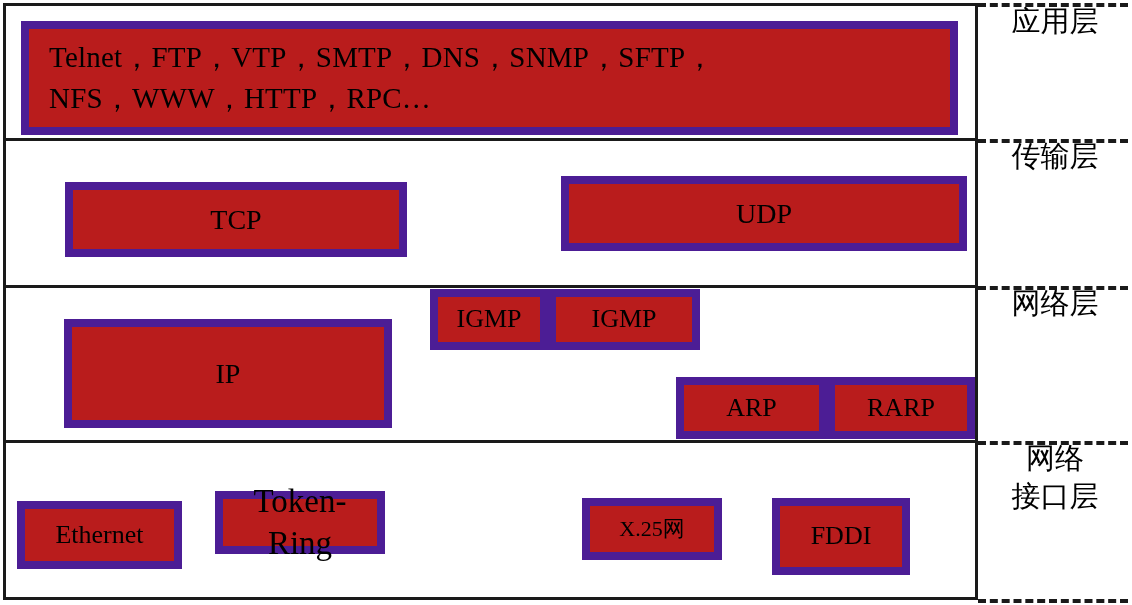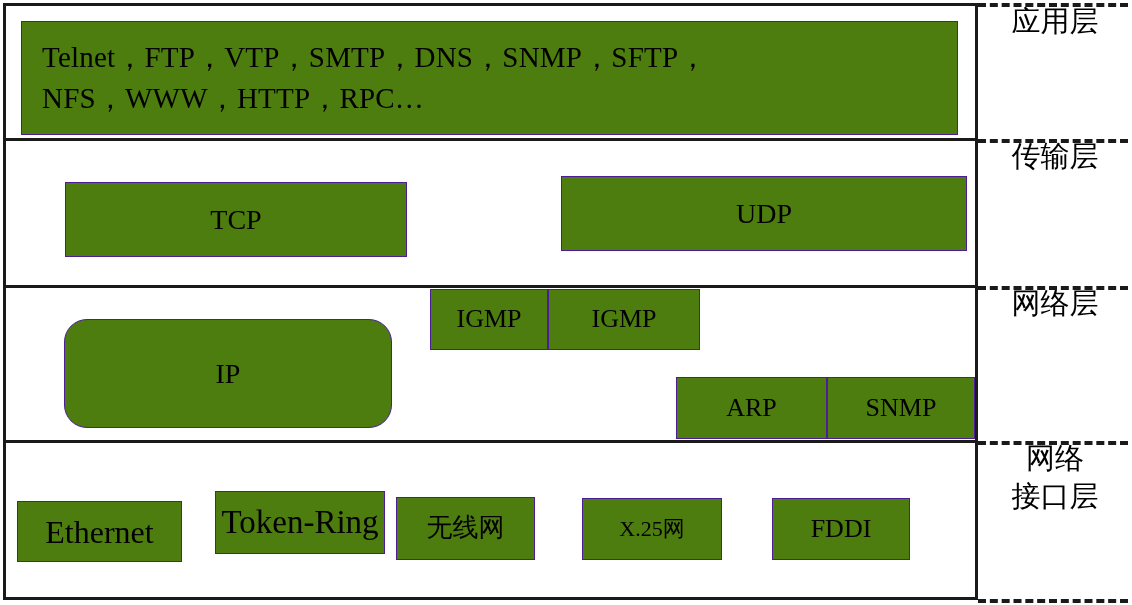--- a/index.html
+++ b/index.html
@@ -42,23 +42,23 @@
     position: absolute;
     left: 978px;
     width: 150px;
     height: 0;
     border-top: 4px dashed #1a1a1a;
   }
 
   
   .box {
     position: absolute;
-    border: 1px solid #4c1d95;
+    border: 8px solid #4c1d95;
     box-sizing: border-box;
-    background: #4d7c0f;
+    background: #b91c1c;
     display: flex;
     align-items: center;
     justify-content: center;
     text-align: center;
   }
   .box .lbl {
     display: block;
     line-height: 1.25;
   }
 
@@ -77,32 +77,32 @@
     font-size: 29px;
     line-height: 1.42;
     letter-spacing: 0.2px;
   }
 
   
   .tcp-box  { left: 65px;  top: 182px; width: 342px; height: 75px; font-size: 28px; }
   .udp-box  { left: 561px; top: 176px; width: 406px; height: 75px; font-size: 28px; justify-content: center; }
 
   
-  .ip-box    { left: 64px;  top: 319px; width: 328px; height: 109px; font-size: 28px; border-radius: 23px; }
+  .ip-box    { left: 64px;  top: 319px; width: 328px; height: 109px; font-size: 28px; }
   .igmp1-box { left: 430px; top: 289px; width: 118px; height: 61px;  font-size: 26px; }
   .igmp2-box { left: 548px; top: 289px; width: 152px; height: 61px;  font-size: 26px; }
   .arp-box   { left: 676px; top: 377px; width: 151px; height: 62px;  font-size: 26px; }
   .rarp-box  { left: 827px; top: 377px; width: 148px; height: 62px;  font-size: 26px; }
 
   
-  .eth-box   { left: 17px;  top: 501px; width: 165px; height: 61px; font-size: 32px; }
+  .eth-box   { left: 17px;  top: 501px; width: 165px; height: 68px; font-size: 26px; }
   .token-box { left: 215px; top: 491px; width: 170px; height: 63px; font-size: 33px; }
   .wifi-box  { left: 396px; top: 497px; width: 139px; height: 63px; font-size: 26px; }
   .x25-box   { left: 582px; top: 498px; width: 140px; height: 62px; font-size: 22px; }
-  .fddi-box  { left: 772px; top: 498px; width: 138px; height: 62px; font-size: 26px; }
+  .fddi-box  { left: 772px; top: 498px; width: 138px; height: 77px; font-size: 26px; }
 
   
   .layer-name {
     position: absolute;
     left: 978px;
     width: 154px;
     display: flex;
     align-items: flex-start;
     justify-content: center;
     text-align: center;
@@ -148,31 +148,28 @@
   <div class="box igmp1-box">
     <span class="lbl">IGMP</span>
   </div>
   <div class="box igmp2-box">
     <span class="lbl">IGMP</span>
   </div>
   <div class="box arp-box">
     <span class="lbl">ARP</span>
   </div>
   <div class="box rarp-box">
-    <span class="lbl">SNMP</span>
+    <span class="lbl">RARP</span>
   </div>
 
   <div class="box eth-box">
     <span class="lbl">Ethernet</span>
   </div>
   <div class="box token-box">
     <span class="lbl">Token-Ring</span>
-  </div>
-  <div class="box wifi-box">
-    <span class="lbl">无线网</span>
   </div>
   <div class="box x25-box">
     <span class="lbl">X.25网</span>
   </div>
   <div class="box fddi-box">
     <span class="lbl">FDDI</span>
   </div>
 
   <div class="layer-name ln-app">
     <span>应用层</span>

